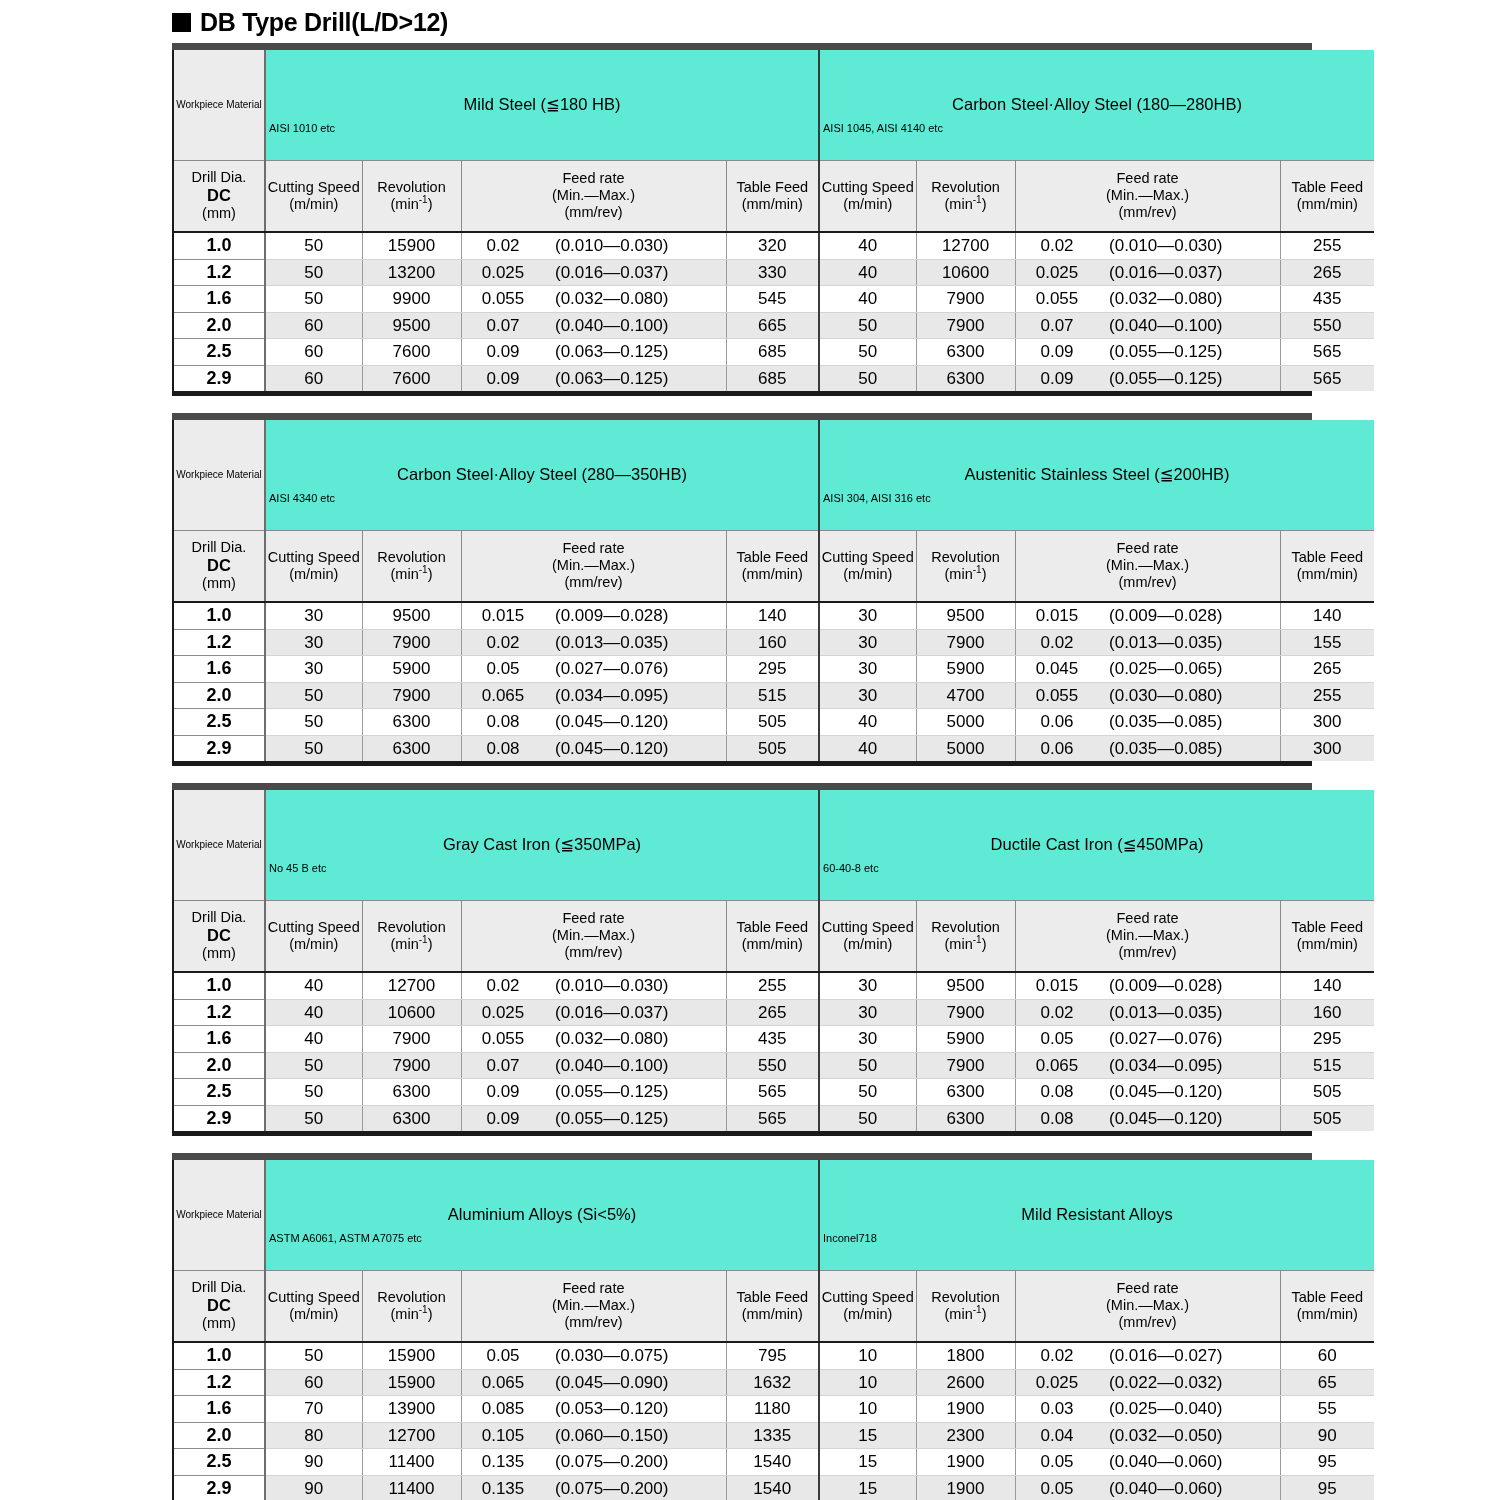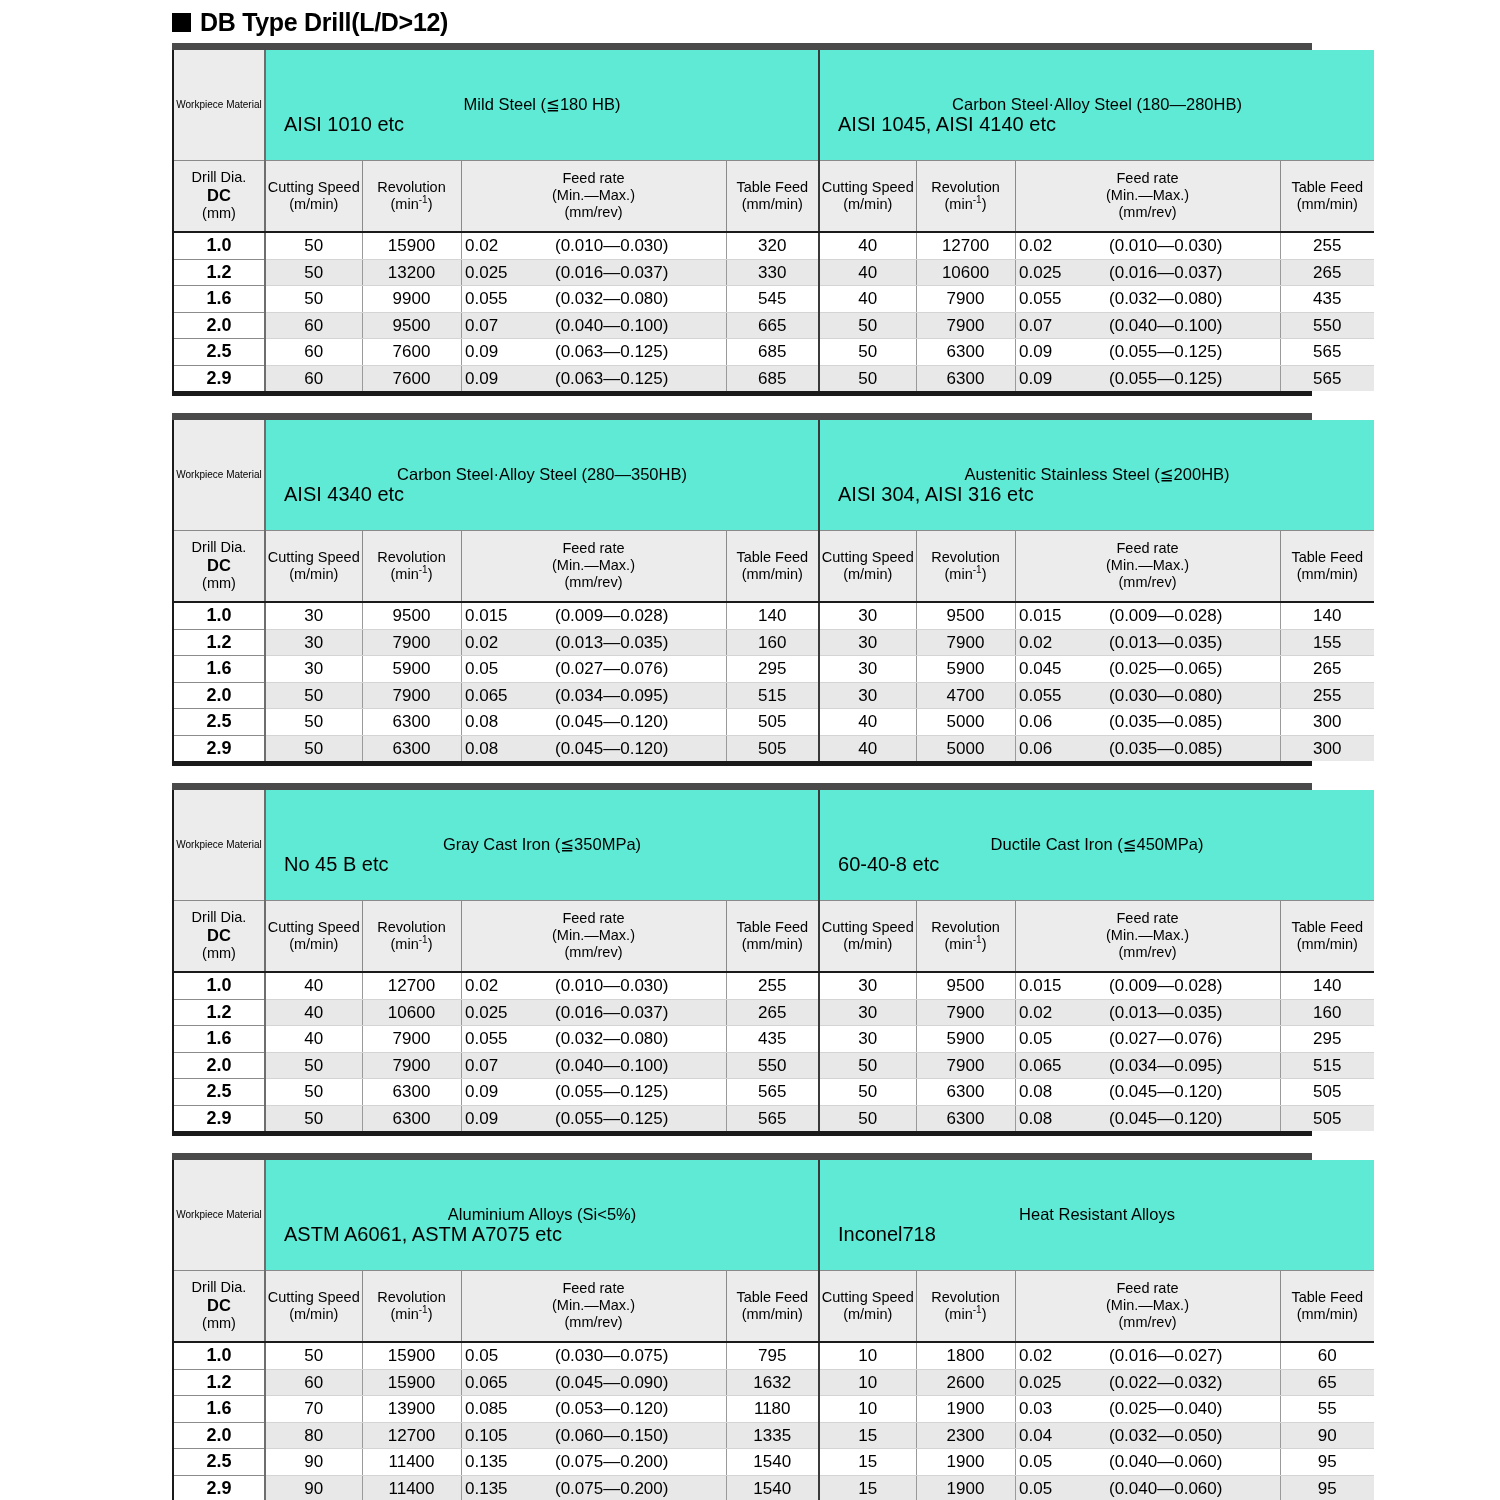--- a/index.html
+++ b/index.html
@@ -82,25 +82,25 @@
     position: relative;
     height: 110px;
   }
   .mat-cell.sepr { border-right: 2px solid #3a3a3a; }
   .mat-name {
     font-size: 16.5px;
     line-height: 1.2;
     display: block;
   }
   .mat-aisi {
-    font-size: 20px;
+    font-size: 11px;
     line-height: 1.2;
     display: block;
     position: absolute;
-    left: 18px;
+    left: 3px;
     bottom: 24px;
   }
 
   
   .chead {
     background: #ececec;
     font-size: 14.5px;
     line-height: 1.18;
     border-bottom: 2px solid #1a1a1a;
     border-right: 1px solid #8a8a8a;
@@ -139,21 +139,21 @@
   
   .feed {
     display: flex;
     align-items: center;
     justify-content: center;
     gap: 0px;
     height: 100%;
   }
   .feed .fv {
     width: 82px;
-    text-align: left;
+    text-align: center;
     padding-right: 6px;
   }
   .feed .fr {
     width: 175px;
     text-align: left;
     padding-left: 8px;
   }
 
   .botbar {
     height: 5px;
@@ -843,21 +843,21 @@
               <tr>
         <td class="mat-label" rowspan="1">
           <span class="l1">Workpiece</span>
           <span class="l1">Material</span>
         </td>
         <td class="mat-cell sepr" colspan="4">
           <span class="mat-name">Aluminium Alloys (Si&lt;5%)</span>
           <span class="mat-aisi">ASTM A6061, ASTM A7075 etc</span>
         </td>
         <td class="mat-cell" colspan="4">
-          <span class="mat-name">Heat Resistant Alloys</span>
+          <span class="mat-name">Mild Resistant Alloys</span>
           <span class="mat-aisi">Inconel718</span>
         </td>
       </tr>
       <tr>
         <td class="chead dc">
           <span class="l1">Drill Dia.</span>
           <span class="l1 big">DC</span>
           <span class="l1">(mm)</span>
         </td>
 

